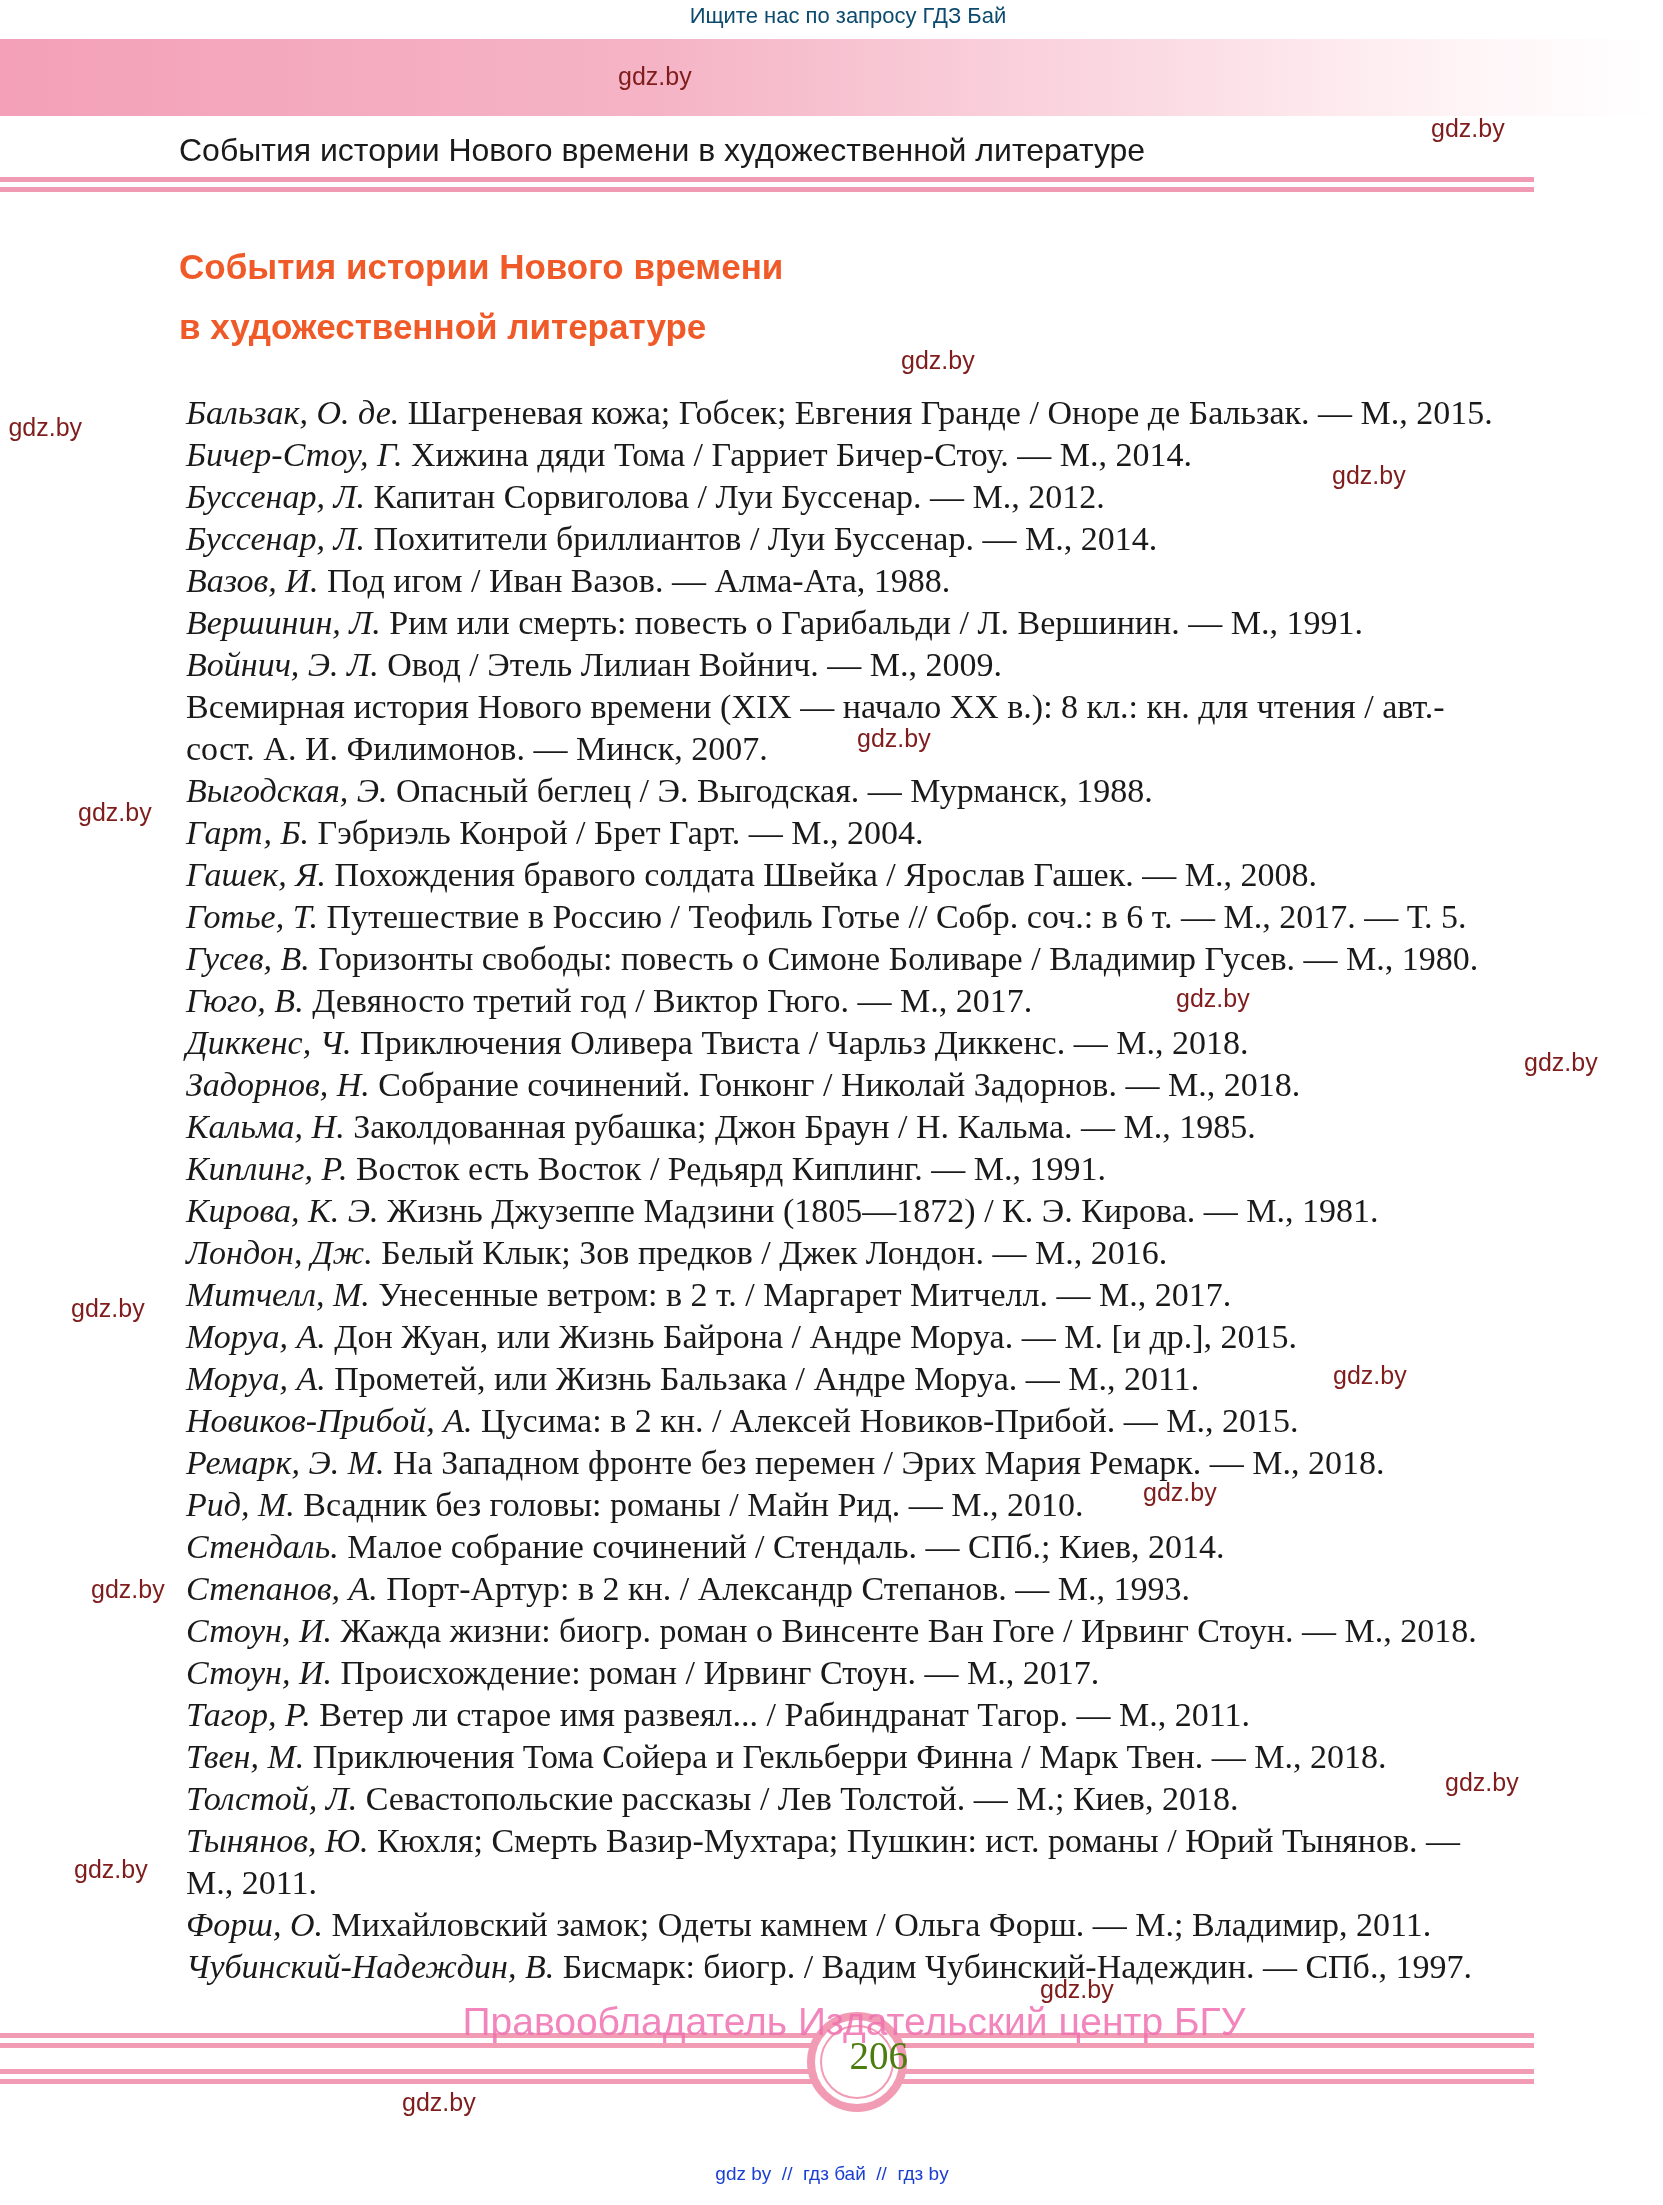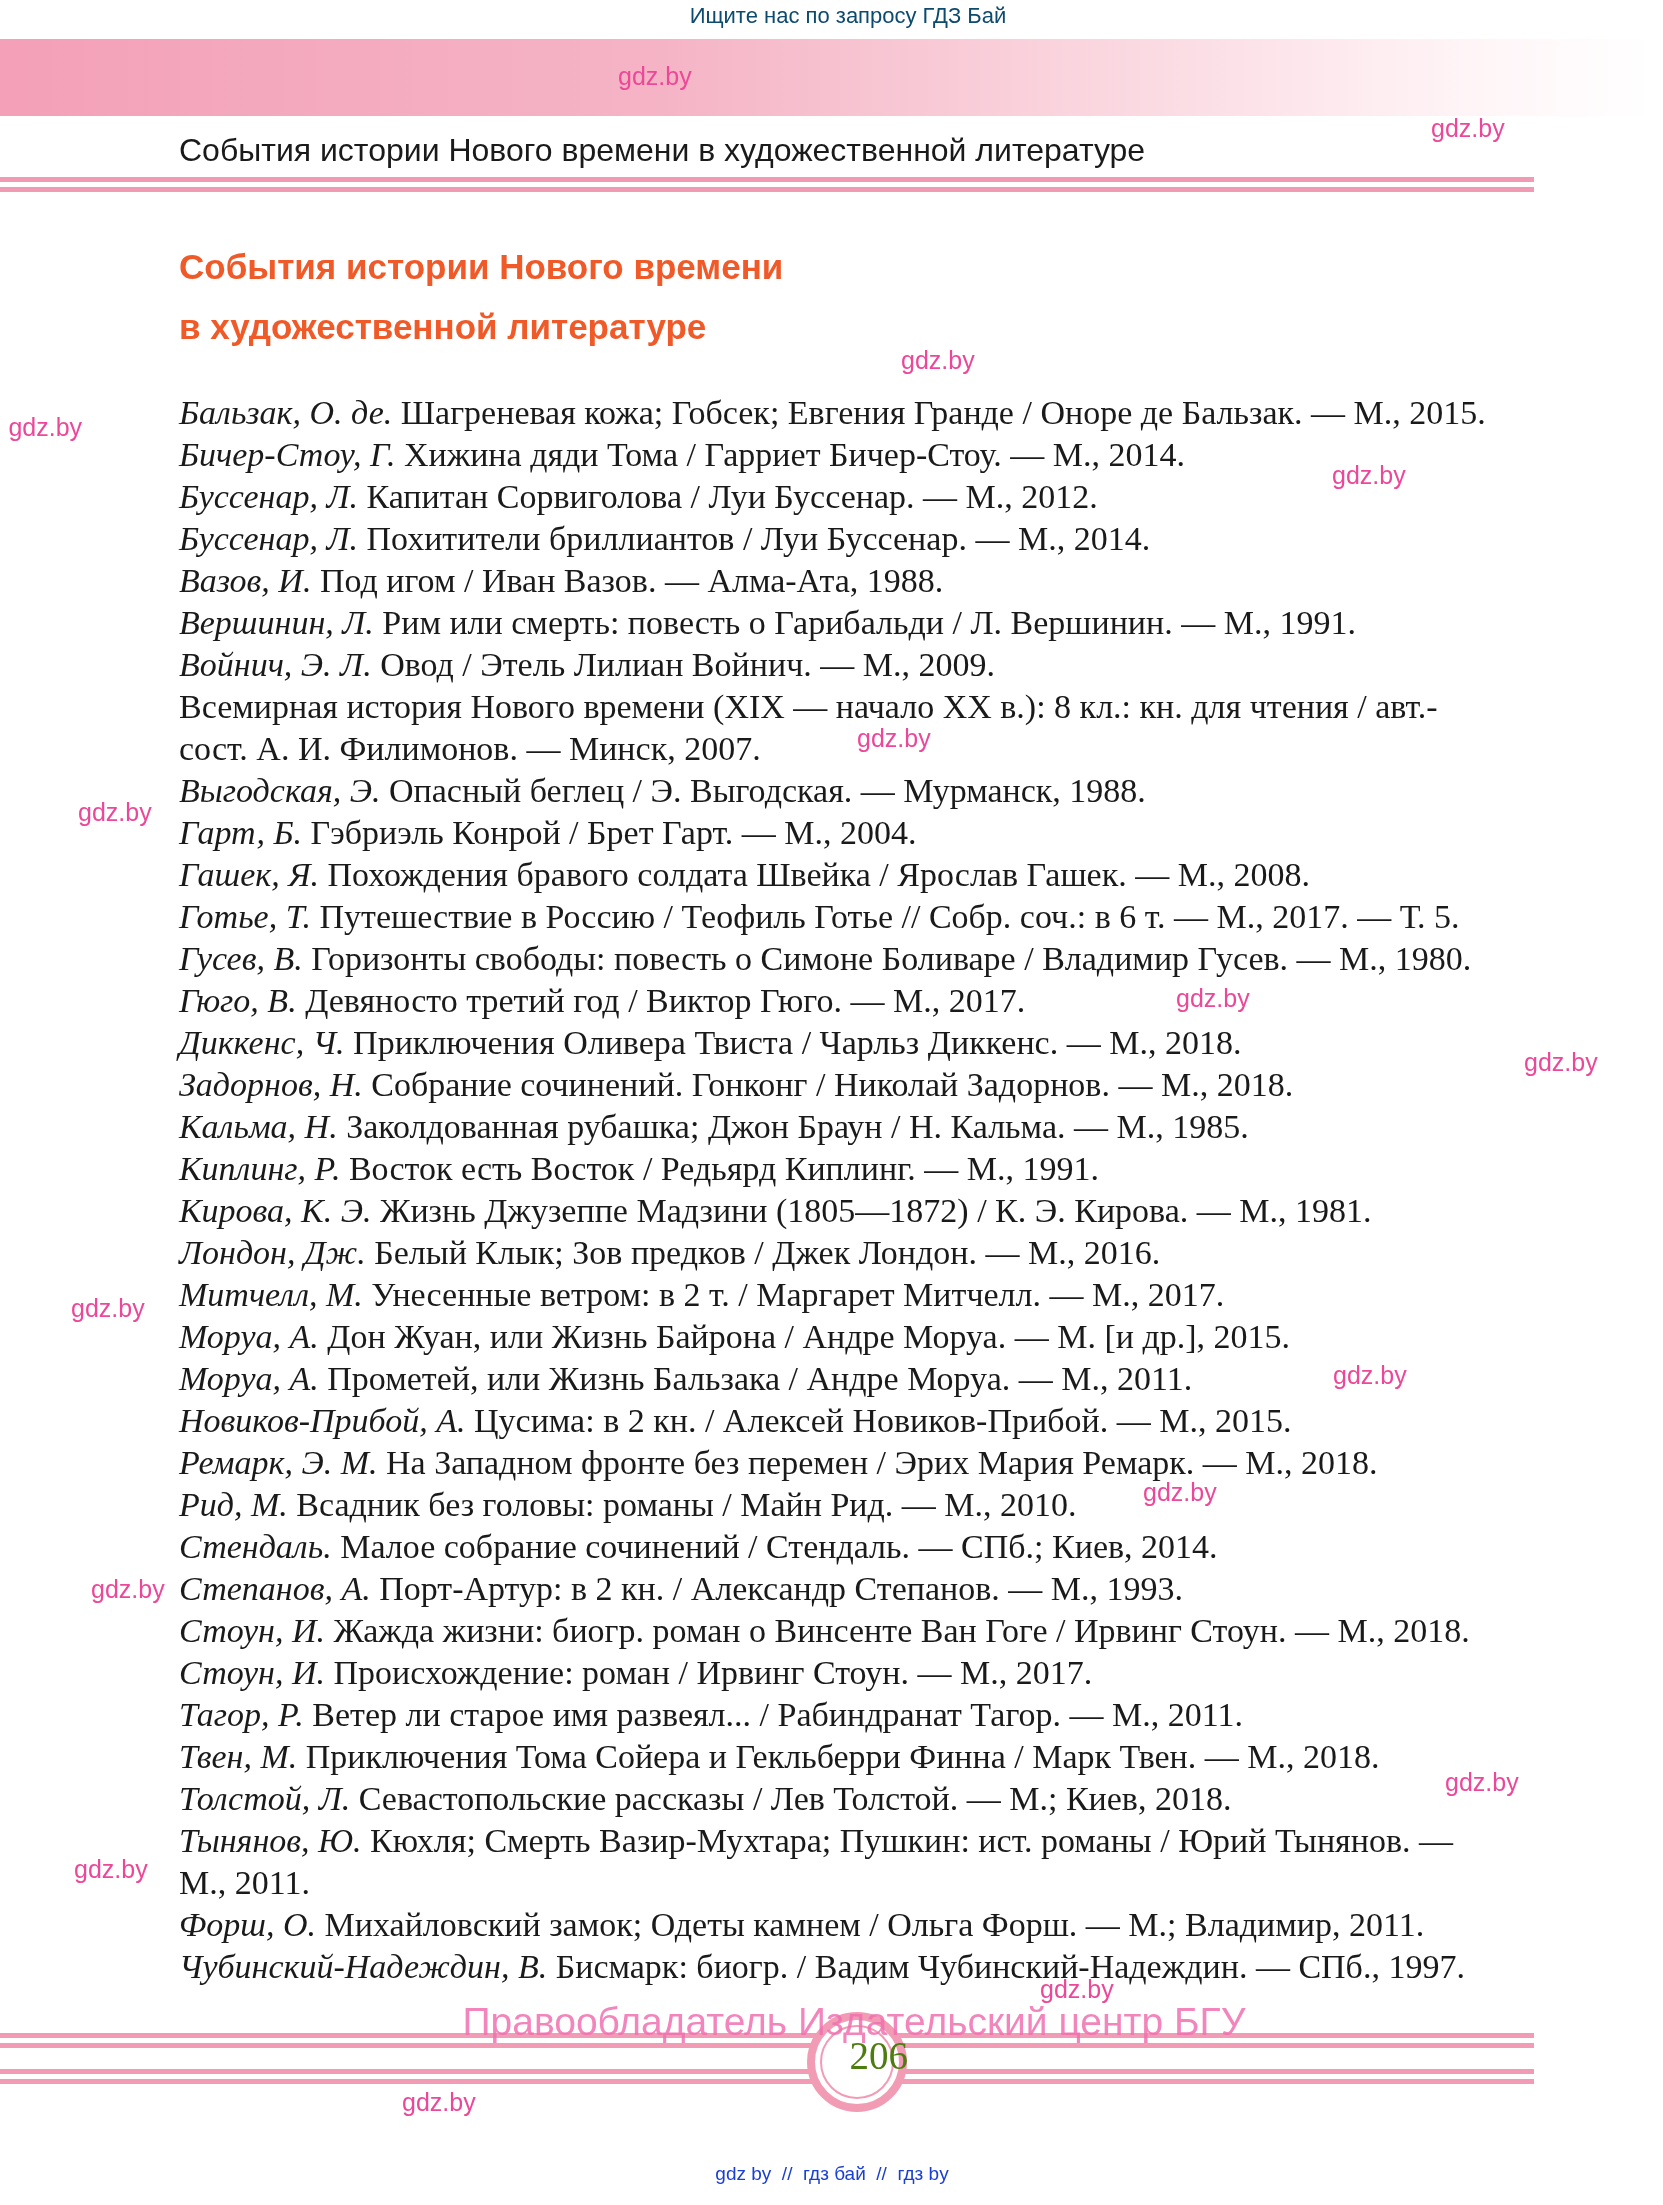--- a/index.html
+++ b/index.html
@@ -1,24 +1,24 @@
 <!DOCTYPE html>
 <html style="font-size:13.4px"><head>
 <meta charset="utf-8">
 <style>
   html, body { margin:0; padding:0; }
   body { width:1664px; height:2205px; position:relative; background:#ffffff; overflow:hidden; font-family:"Liberation Serif", serif; color:#1a1a1a; }
   .abs { position:absolute; }
   .promo-top { left:0; width:1664px; top:3.4px; text-align:center; font-family:"Liberation Sans", sans-serif; font-size:22px; color:#0c4a6e;padding-left:16px; }
   .band { left:0; top:39px; width:1654px; height:77px; background:linear-gradient(to right, #f3a0b8 0%, #f5b4c6 40%, #fbdbe3 70%, #fff6f8 90%, #ffffff 100%); }
-  .wm { font-family:"Liberation Sans", sans-serif; font-size:25px; color:#ec4899; white-space:nowrap; }
+  .wm { font-family:"Liberation Sans", sans-serif; font-size:25px; color:#7f1d1d; white-space:nowrap; }
   .running { left:179px; top:132px; font-family:"Liberation Sans", sans-serif; font-size:32px; color:#1a1a1a; white-space:nowrap; }
   .rule { left:0; height:5px; background:#f09ab3; }
   .title { left:179px; top:237px; font-family:"Liberation Sans", sans-serif; font-weight:bold; font-size:35px; line-height:60px; color:#f05a28; }
-  .refs { left:179px; top:392px; width:1358px; font-size:34px; line-height:42px; }
+  .refs { left:186px; top:392px; width:1358px; font-size:34px; line-height:42px; }
   .ref-line { white-space:nowrap; }
   .ref-author { font-style:italic; }
   .footer-rule { height:5px; background:#f29bb5; }
   .ring { left:807px; top:2012px; width:84px; height:84px; border:8.4px solid #f29bb5; border-radius:50%; background:#ffffff; }
   .ring-inner { left:820px; top:2025px; width:70px; height:70px; border:2.5px solid #f29bb5; border-radius:50%; }
   .pageno { left:807px; top:2033px; width:101px; text-align:right; font-size:39px; color:#4d7c0f; }
   .rights { left:418px; top:2000px; width:872px; text-align:center; font-family:"Liberation Sans", sans-serif; font-size:39px; color:#f070b0; opacity:0.85; white-space:nowrap; }
   .promo-bottom { left:0; width:1664px; top:2163px; text-align:center; font-family:"Liberation Sans", sans-serif; font-size:19px; color:#1a3fd1; white-space:pre; }
 </style>
 </head>

